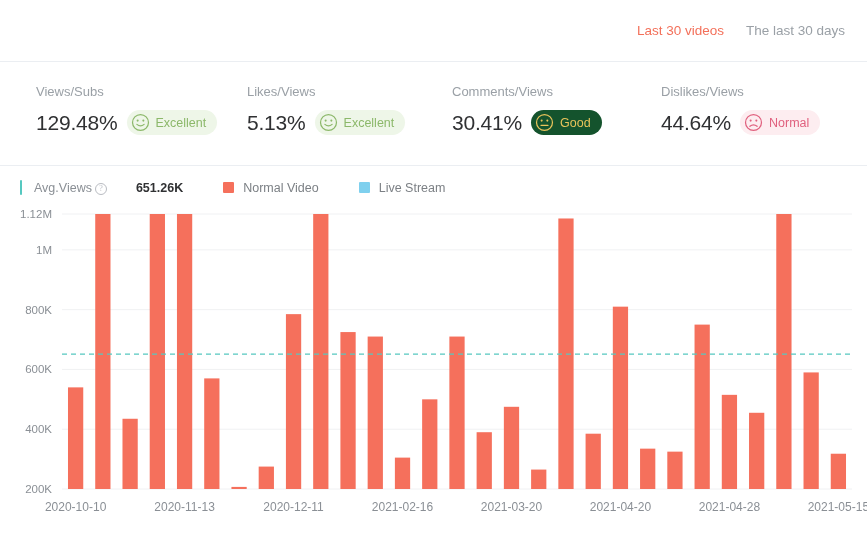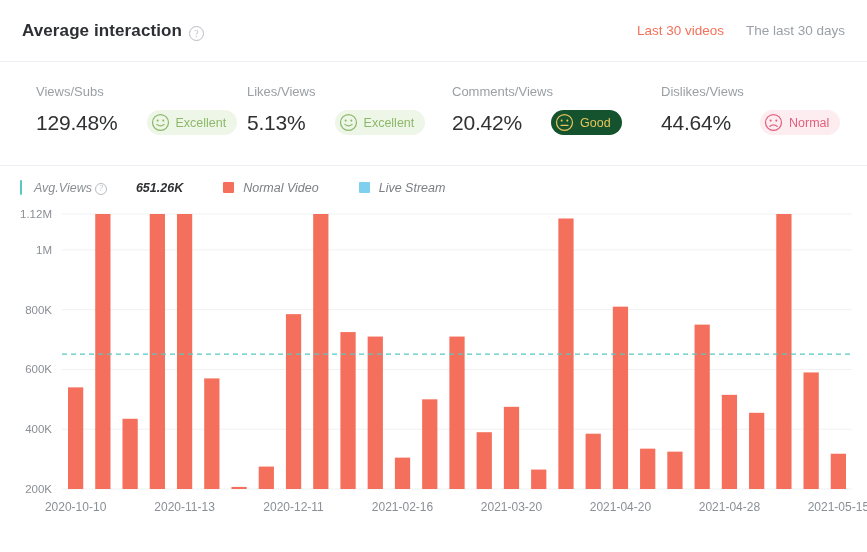--- a/index.html
+++ b/index.html
@@ -42,37 +42,37 @@
     display: flex; align-items: flex-start;
     padding: 22px 8px 0 0;
     border-bottom: 1px solid #ebeef2;
   }
   .stat { width: 209px; padding-left: 36px; }
   .stat:nth-child(1) { padding-left: 36px; }
   .stat:nth-child(2) { padding-left: 38px; }
   .stat:nth-child(3) { padding-left: 34px; }
   .stat:nth-child(4) { padding-left: 34px; }
   .stat-label { font-size: 13px; color: #9aa0a6; margin-bottom: 11px; }
-  .stat-value-row { display: flex; align-items: center; gap: 20px; }
+  .stat-value-row { display: flex; align-items: center; }
   .stat-value { font-size: 21px; color: #303133; letter-spacing: -.2px; }
   .badge {
     display: inline-flex; align-items: center; gap: 6px;
     margin-left: 9px; padding: 3px 11px 3px 4px;
     border-radius: 13px; font-size: 12.5px;
   }
   .badge.excellent { background: #eef6e8; color: #8cb86a; }
   .badge.good      { background: #14532d; color: #e9c45b; }
   .badge.normal    { background: #fdedf0; color: #e0607e; }
   .face { width: 19px; height: 19px; display:block; }
 
   
   .legend {
     display: flex; align-items: center;
     padding: 14px 0 8px 20px; gap: 0;
-    font-size: 12.5px; color: #7c8085; font-style: italic;
+    font-size: 12.5px; color: #7c8085;
   }
   .avg-bar {
     width: 2px; height: 15px; background: #56c8c0; margin-right: 12px;
     border-radius: 1px;
   }
   .legend-avg-label { color: #8a8f95; }
   .legend-avg-q {
     display: inline-flex; align-items:center; justify-content:center;
     width: 12px; height: 12px; border-radius:50%;
     border: 1px solid #b9bcc2; color:#b9bcc2; font-size: 8px;
@@ -91,23 +91,20 @@
   .xtick { font-size: 12px; fill: #8a8f95; font-family:"Liberation Sans", sans-serif; text-anchor: middle; }
   .gridline { stroke: #f0f1f3; stroke-width: 1; }
   .avgline { stroke: #56c8c0; stroke-width: 1.1; stroke-dasharray: 5 4; }
 </style>
 </head>
 <body>
 
 <div class="card">
 
   <div class="header">
-    <div class="title">
-      <span>Average interaction</span><span class="q-icon">?</span>
-    </div>
     <div class="tabs">
       <div class="tab active">Last 30 videos</div>
       <div class="tab">The last 30 days</div>
     </div>
   </div>
 
   <div class="stats">
 
     <div class="stat">
       <div class="stat-label">Views/Subs</div>
@@ -137,21 +134,21 @@
             <path d="M6.2 12 Q10 15.2 13.8 12" fill="none" stroke="#8cb86a" stroke-width="1.3" stroke-linecap="round"></path>
           </svg>
           <span>Excellent</span>
         </span>
       </div>
     </div>
 
     <div class="stat">
       <div class="stat-label">Comments/Views</div>
       <div class="stat-value-row">
-        <span class="stat-value">20.42%</span>
+        <span class="stat-value">30.41%</span>
         <span class="badge good">
           <svg class="face" viewBox="0 0 20 20">
             <circle cx="10" cy="10" r="8.4" fill="none" stroke="#e9c45b" stroke-width="1.3"></circle>
             <circle cx="7" cy="8" r="1.1" fill="#e9c45b"></circle>
               <circle cx="13" cy="8" r="1.1" fill="#e9c45b"></circle>
             <path d="M6.3 13 L13.7 13" fill="none" stroke="#e9c45b" stroke-width="1.3" stroke-linecap="round"></path>
           </svg>
           <span>Good</span>
         </span>
       </div>

